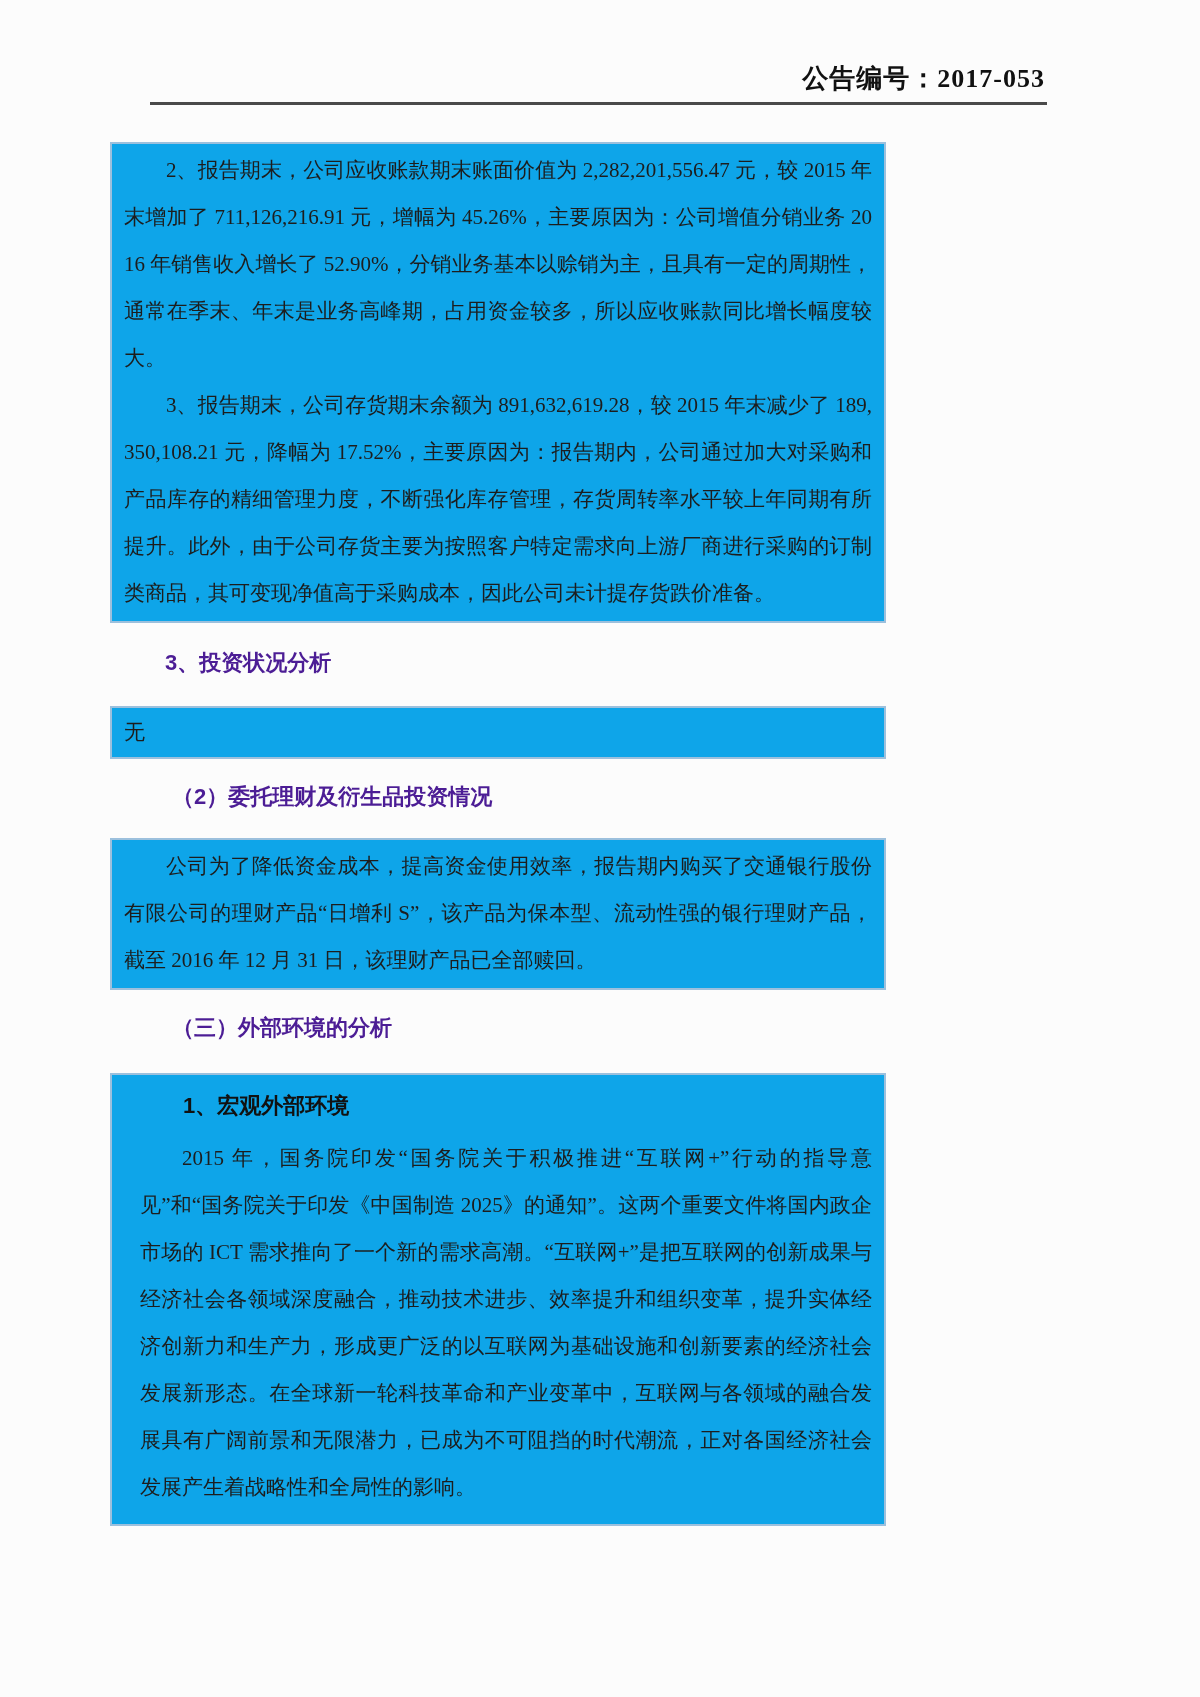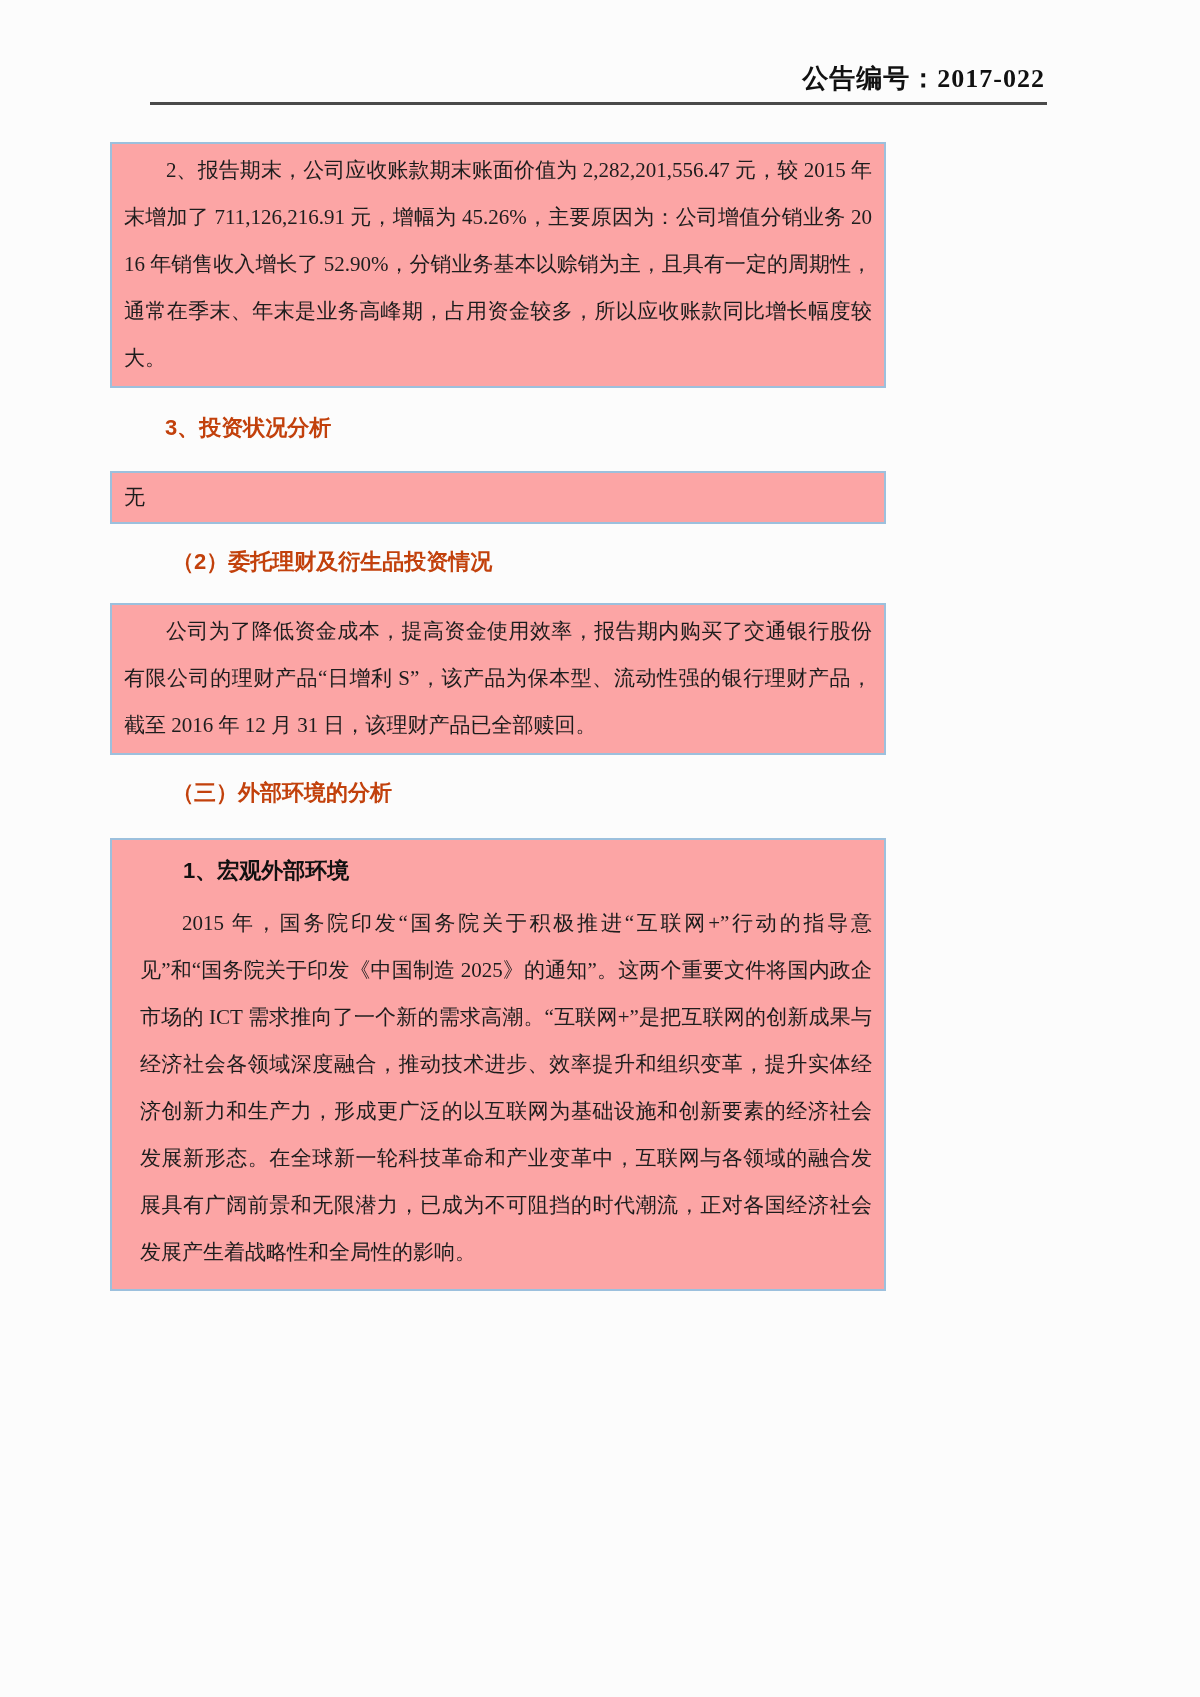--- a/index.html
+++ b/index.html
@@ -31,42 +31,42 @@
   .header-rule {
     margin: 7px 153px 0 150px;
     border: 0;
     border-top: 3px solid #4a4a4a;
     height: 0;
   }
   .text-box {
     box-sizing: border-box;
     margin-left: 110px;
     width: 776px;
-    background: #fca5a5;
+    background: #0ea5e9;
     border: 2px solid #9cc0dd;
   }
   .box-financial {
     margin-top: 37px;
     padding: 3px 12px 4px 12px;
   }
   .text-box p {
     margin: 0;
     font-size: 21px;
     line-height: 47px;
     text-align: justify;
     text-indent: 2em;
     word-break: break-all;
   }
   .section-title {
     margin: 0;
     font-family: "Liberation Sans", sans-serif;
     font-weight: bold;
     font-size: 22px;
     line-height: 26px;
-    color: #c2410c;
+    color: #4c1d95;
   }
   .title-level2 {
     margin: 27px 0 0 165px;
   }
   .title-level3 {
     margin: 40px 0 0 172px;
   }
   .box-none {
     margin-top: 30px;
     padding: 0 12px;
@@ -94,26 +94,27 @@
     line-height: 26px;
     color: #111;
   }
 </style>
 </head>
 <body>
 
 <div class="page">
 
   <div class="header">
-    <div class="doc-number">公告编号：2017-022</div>
+    <div class="doc-number">公告编号：2017-053</div>
     <hr class="header-rule">
   </div>
 
   <div class="text-box box-financial">
     <p>2、报告期末，公司应收账款期末账面价值为 2,282,201,556.47 元，较 2015 年末增加了 711,126,216.91 元，增幅为 45.26%，主要原因为：公司增值分销业务 2016 年销售收入增长了 52.90%，分销业务基本以赊销为主，且具有一定的周期性，通常在季末、年末是业务高峰期，占用资金较多，所以应收账款同比增长幅度较大。</p>
+    <p>3、报告期末，公司存货期末余额为 891,632,619.28，较 2015 年末减少了 189,350,108.21 元，降幅为 17.52%，主要原因为：报告期内，公司通过加大对采购和产品库存的精细管理力度，不断强化库存管理，存货周转率水平较上年同期有所提升。此外，由于公司存货主要为按照客户特定需求向上游厂商进行采购的订制类商品，其可变现净值高于采购成本，因此公司未计提存货跌价准备。</p>
   </div>
 
   <h2 class="section-title title-level2">3、投资状况分析</h2>
 
 
   <div class="text-box box-none">
     <p>无</p>
   </div>
 
   <h3 class="section-title title-level3 heading-gap-small">（2）委托理财及衍生品投资情况</h3>

